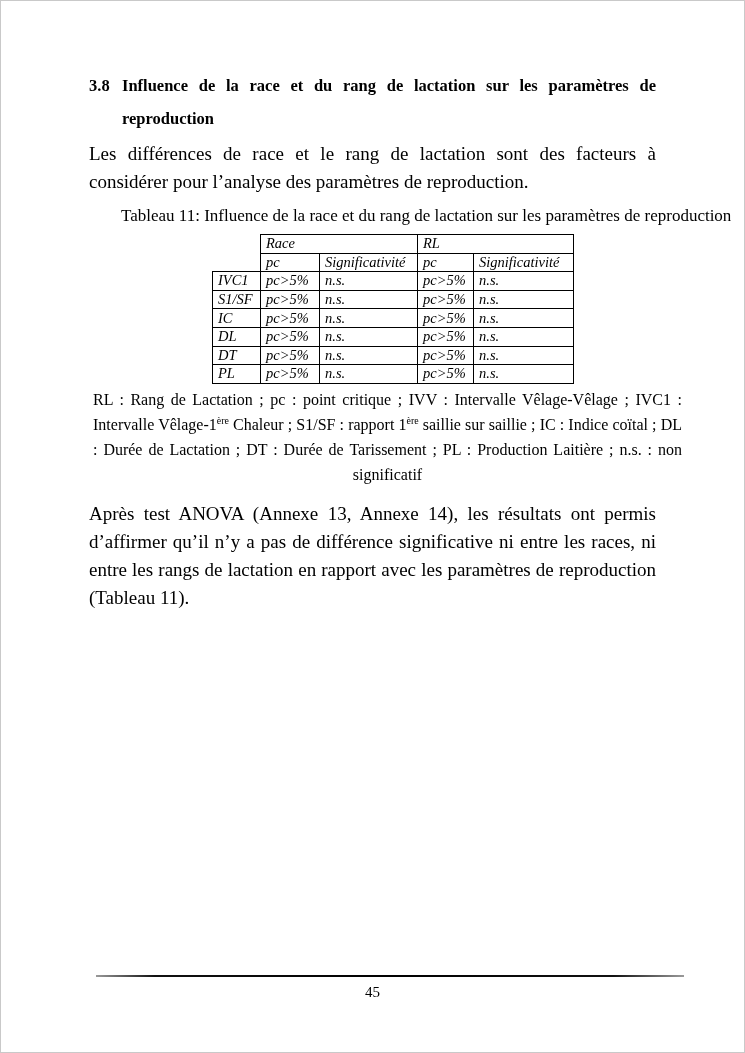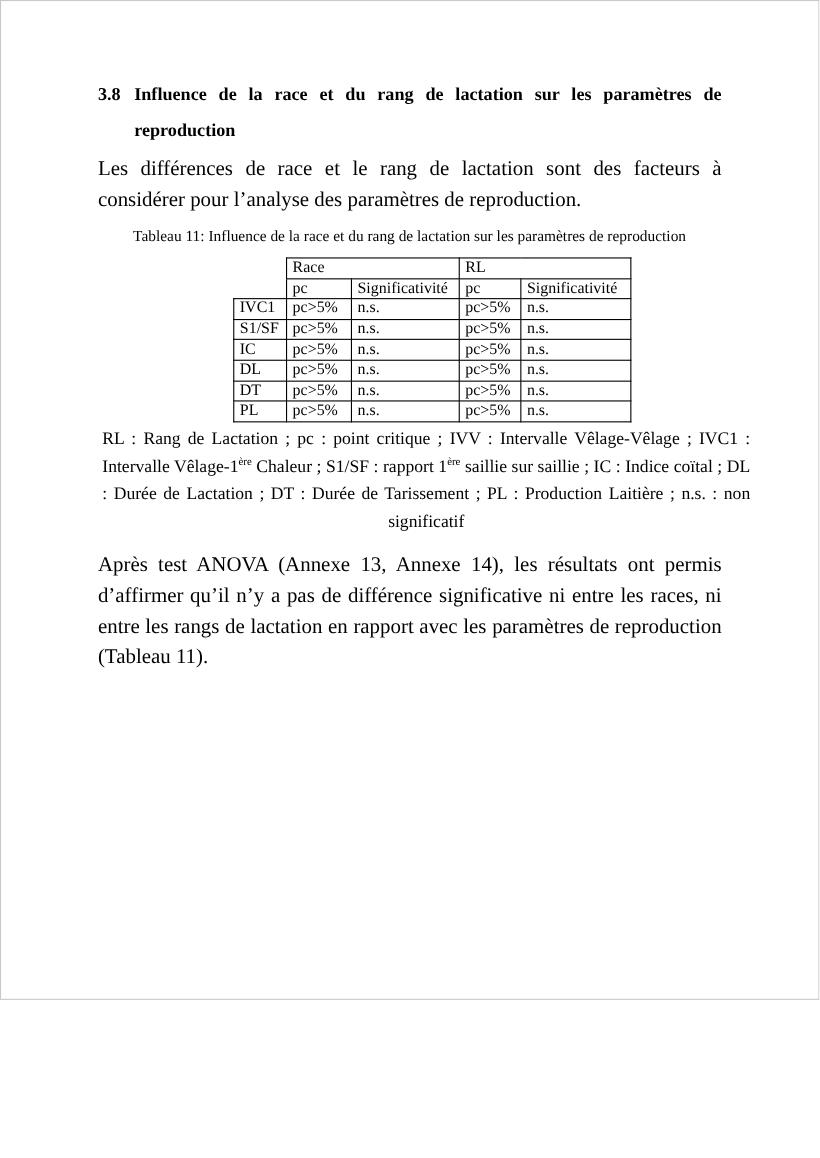--- a/index.html
+++ b/index.html
@@ -3,21 +3,21 @@
 <meta charset="utf-8">
 <style>
   html, body {
     margin: 0;
     padding: 0;
     background: #ffffff;
   }
   .page {
     position: relative;
     width: 745px;
-    height: 909px;
+    height: 1053px;
     box-sizing: border-box;
     background: #ffffff;
     border: 1px solid #c9c9c9;
     overflow: hidden;
     font-family: "Liberation Serif", "DejaVu Serif", serif;
     color: #000000;
   }
   .content {
     position: absolute;
     left: 88px;
@@ -40,39 +40,40 @@
     word-spacing: normal;
   }
   .para {
     font-size: 19px;
     line-height: 28px;
     text-align: justify;
     margin: 0;
   }
   .para.intro { margin-top: 5px; }
   .caption {
-    font-size: 14px;
+    font-size: 17px;
     line-height: 22px;
     padding-left: 32px;
     margin-top: 9px;
     white-space: nowrap;
   }
   table.results {
     border-collapse: collapse;
     margin-left: 123px;
     margin-top: 7px;
     font-size: 14.5px;
   }
   table.results td {
     border: 1px solid #000;
     padding: 0 0 0 5px;
     height: 17.6px;
     line-height: 17px;
     vertical-align: middle;
     white-space: nowrap;
+    font-style: italic;
   }
   table.results td.blank {
     border: none;
   }
   td.c-label { width: 42px; }
   td.c-pc1   { width: 53px; }
   td.c-sig1  { width: 92px; }
   td.c-pc2   { width: 50px; }
   td.c-sig2  { width: 94px; }
   .footnote {

